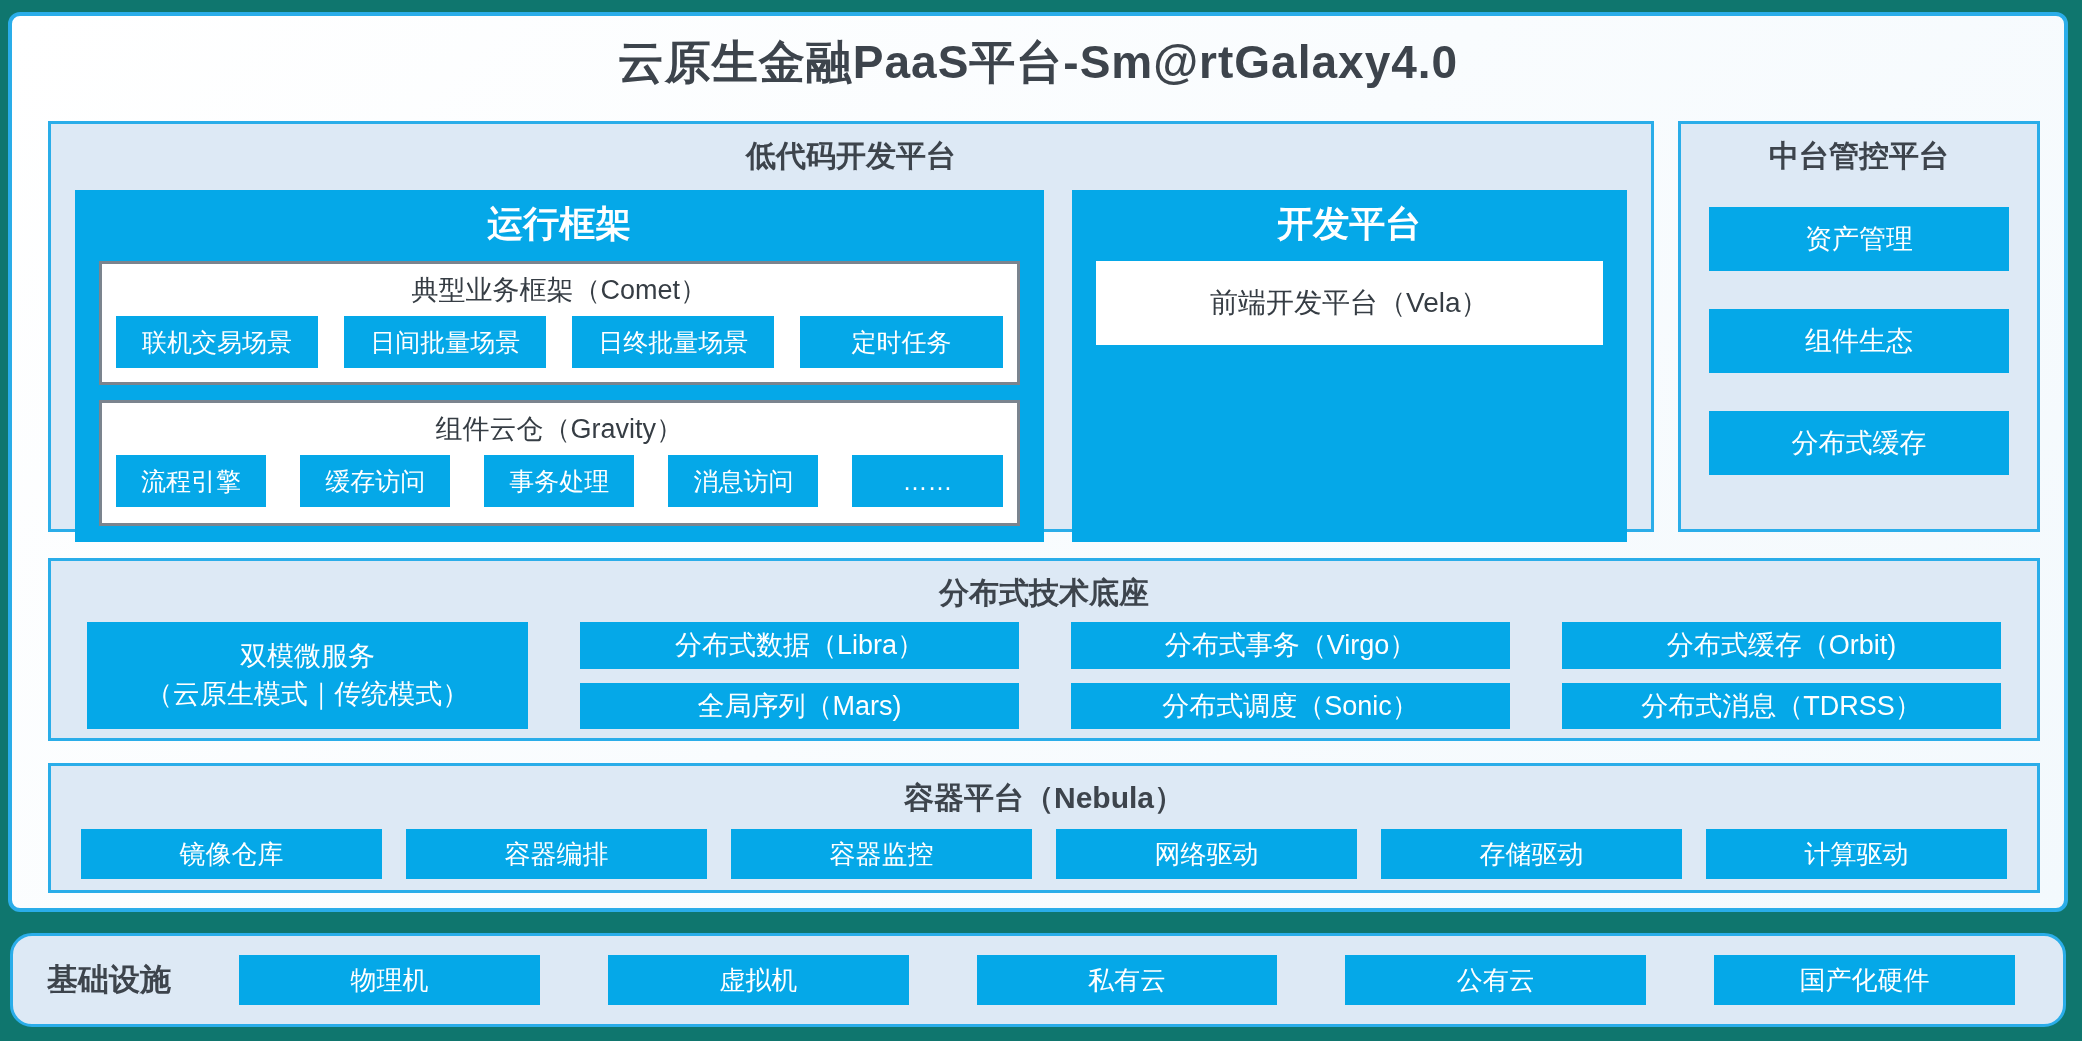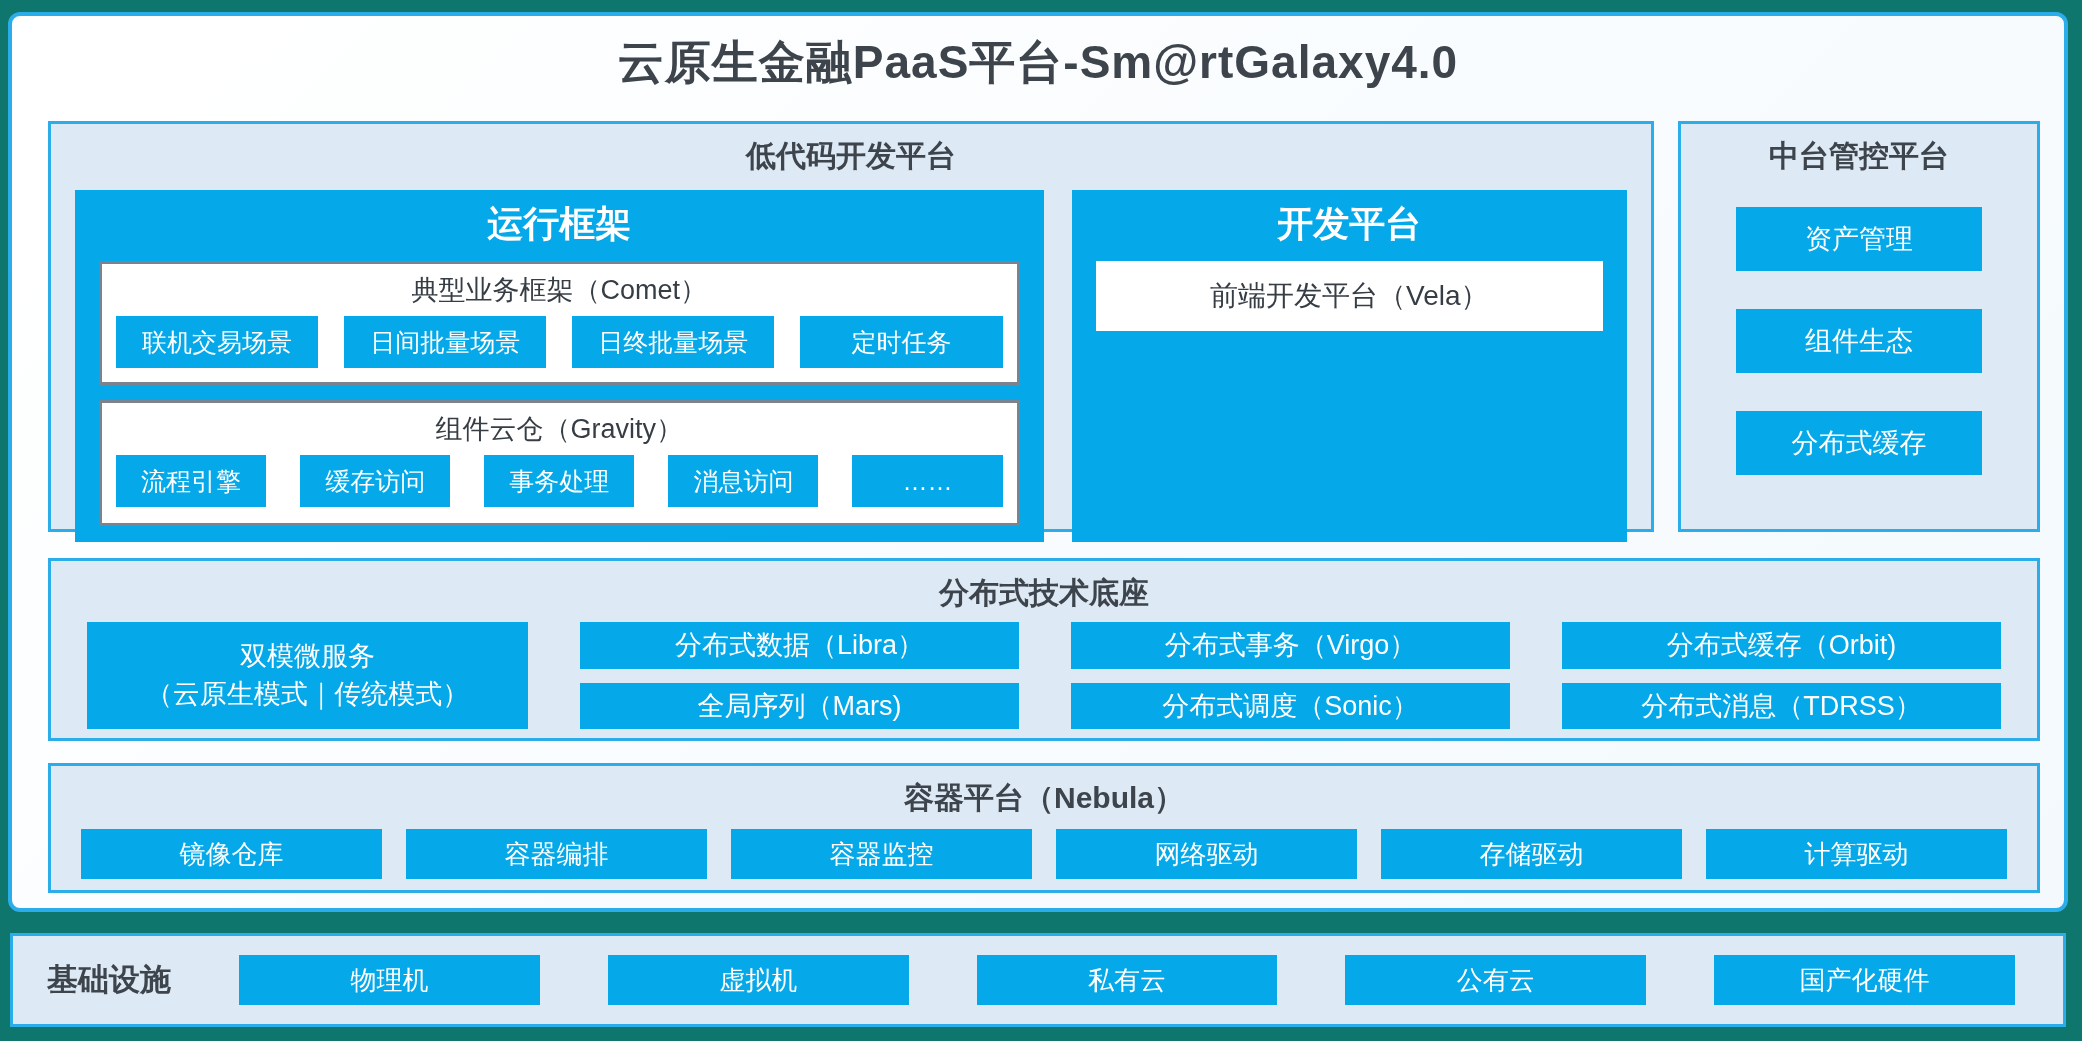--- a/index.html
+++ b/index.html
@@ -47,44 +47,44 @@
   }
   .chiprow{display:flex;padding:0 14px 14px;}
   .comet-chips{gap:26px;}
   .gravity-chips{gap:34px;}
   .chiprow .chip{flex:1;height:52px;}
 
   .comet-box{margin-bottom:15px;}
   .gravity-box{flex:1;display:flex;flex-direction:column;}
   .gravity-box .chiprow{flex:1;align-items:center;padding-bottom:16px;}
 
-  .vela-box{height:70px;display:flex;align-items:center;justify-content:center;font-size:28px;color:#363d44;margin-bottom:4px;}
+  .vela-box{height:84px;display:flex;align-items:center;justify-content:center;font-size:28px;color:#363d44;margin-bottom:4px;}
   .luna-box{flex:1;display:flex;flex-direction:column;}
   .luna-chips{gap:18px;padding:2px 16px 16px;flex:1;}
   .chip-2l{flex-direction:column;line-height:1.28;font-size:25px;}
 
   .mid{width:362px;}
   .mid-btns{display:flex;flex-direction:column;align-items:center;gap:38px;margin-top:30px;}
-  .mid-btn{width:246px;height:64px;font-size:27px;}
+  .mid-btn{width:300px;height:64px;font-size:27px;}
 
   .dist{position:absolute;left:36px;top:542px;width:1992px;height:183px;}
   .dist-grid{
     display:grid;grid-template-columns:441px 1fr 1fr 1fr;grid-template-rows:1fr 1fr;
     gap:14px 52px;padding:8px 36px 16px;height:calc(100% - 46px);
   }
   .dual-block{grid-row:1/3;grid-column:1;flex-direction:column;line-height:1.4;font-size:27px;}
   .bar{font-size:27px;}
 
   .nebula{position:absolute;left:36px;top:747px;width:1992px;height:130px;}
   .nebula-chips{gap:24px;padding:10px 30px 0;}
   .nebula-chips .chip{height:50px;font-size:26px;}
 
   .infra{
     position:absolute;left:10px;top:933px;width:2056px;height:94px;
-    display:flex;align-items:center;gap:68px;padding:0 48px 0 34px;
+    display:flex;align-items:center;gap:68px;padding:0 48px 0 34px;border-radius:22px;
   }
   .infra-label{font-size:31px;font-weight:700;color:var(--dark);white-space:nowrap;}
   .infra .chip{flex:1;height:50px;font-size:26px;}
 </style>
 </head>
 <body>
 
 <div class="canvas">
 
   <div class="outer">

